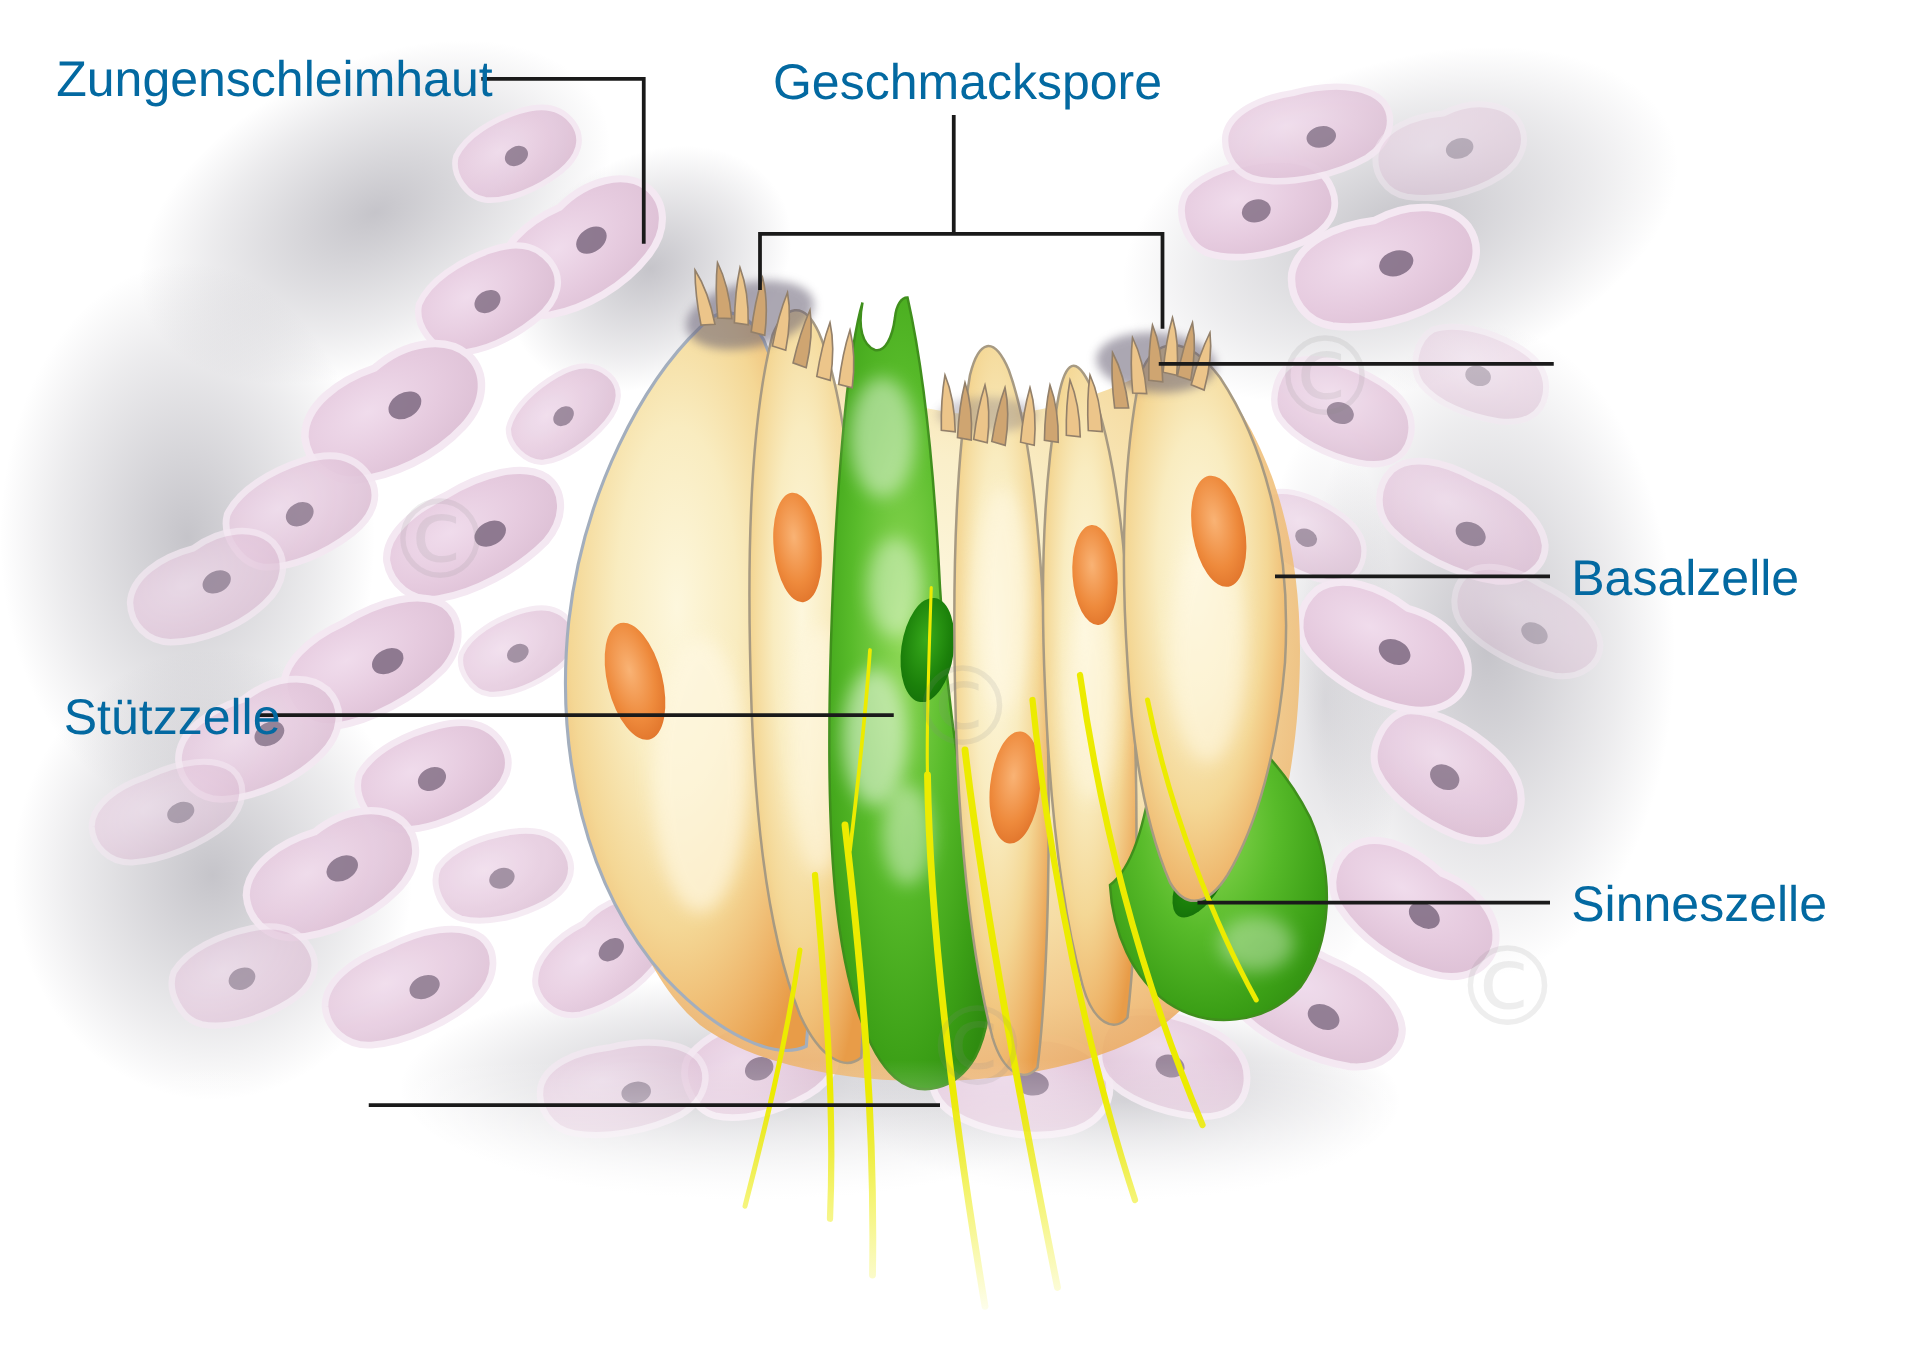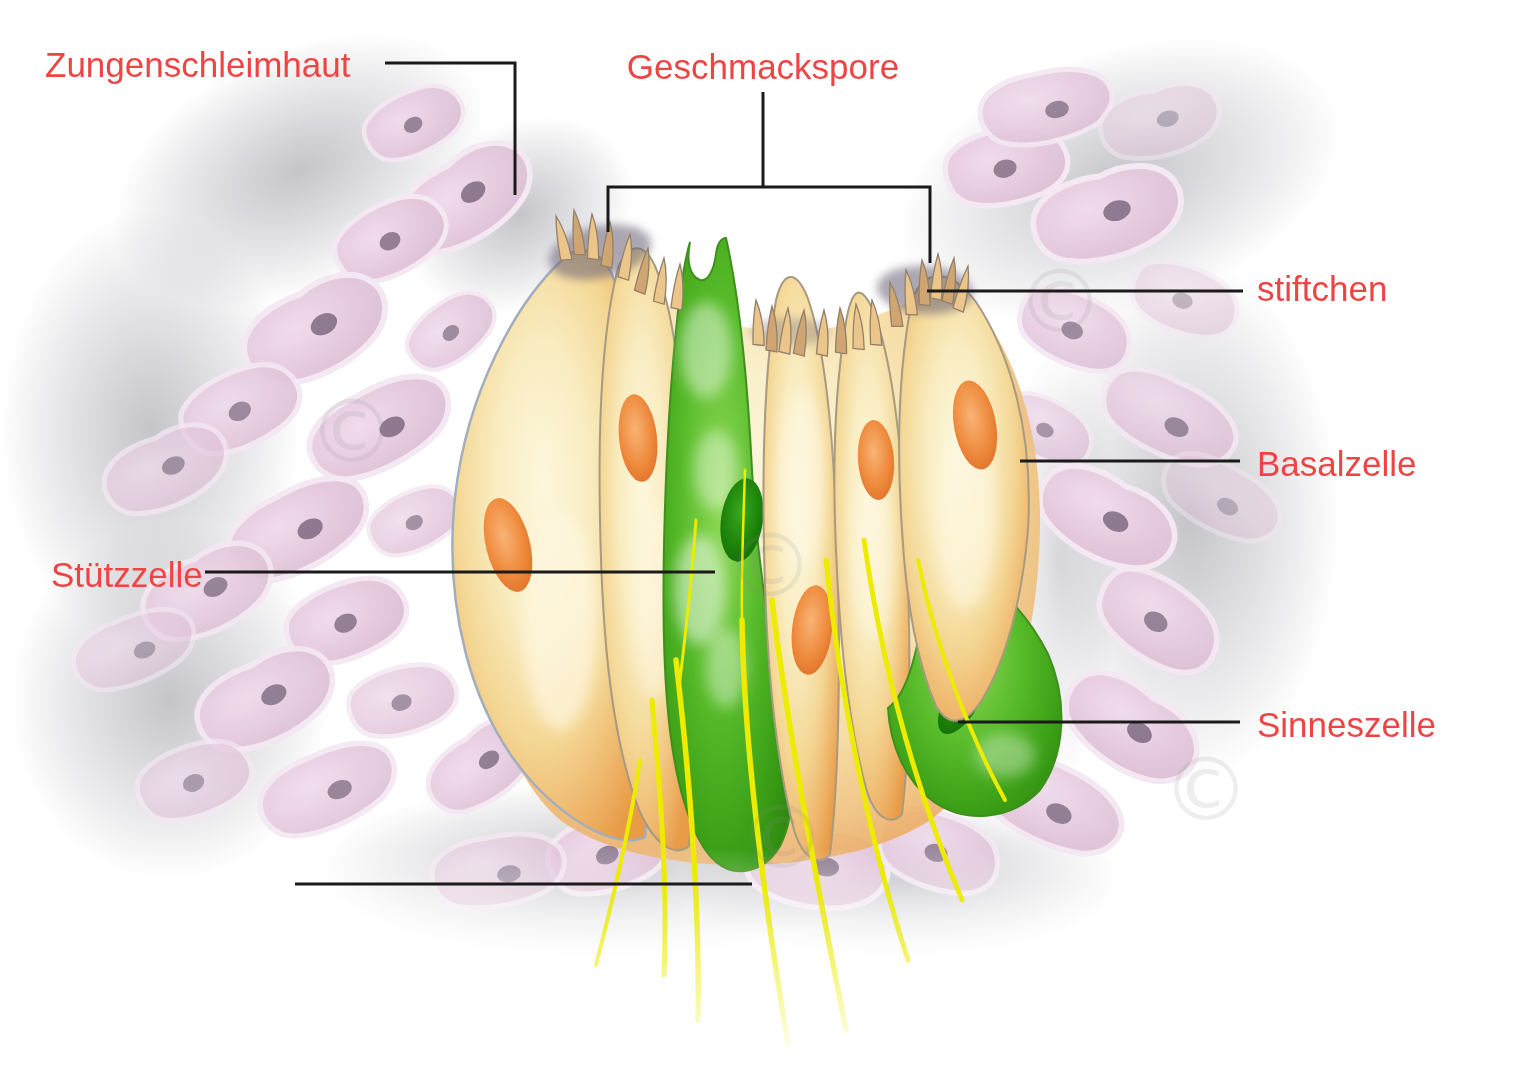--- a/index.html
+++ b/index.html
@@ -1,20 +1,20 @@
 <!DOCTYPE html>
 <html><head>
 <meta charset="utf-8">
 <style>
   html,body{margin:0;padding:0;background:#fff;}
   #stage{position:relative;width:1533px;height:1080px;background:#ffffff;overflow:hidden;
          font-family:"Liberation Sans", sans-serif;}
   #art{position:absolute;left:0;top:0;}
-  .label{position:absolute;font-size:35px;color:#ef4444;white-space:nowrap;line-height:41px;}
-  .label.center{transform:translateX(-50%);}
+  .label{position:absolute;font-size:40px;color:#0369a1;white-space:nowrap;line-height:41px;}
+  .label.center{transform:translateX(-50%);margin-left:11px;}
 </style>
 </head>
 <body>
 
 <div id="stage">
 
 <svg id="art" width="1533" height="1080" viewBox="0 0 1533 1080" xmlns="http://www.w3.org/2000/svg">
   <defs>
     <radialGradient id="pinkG" cx="38%" cy="36%" r="75%">
       <stop offset="0%" stop-color="#f0dcec"></stop>
@@ -242,21 +242,20 @@
     <path d="M 958,722 H 1240"></path>
     <path d="M 295,884 H 752"></path>
   </g>
 </svg>
 
 <div class="label" style="left:45px;top:44px">Zungenschleimhaut</div>
 
 <div class="label center" style="left:763px;top:46px">Geschmackspore</div>
 
 <div class="label" style="left:1257px;top:268px">
-  <span style="display:block">stiftchen</span>
 </div>
 
 <div class="label" style="left:1257px;top:443px">Basalzelle</div>
 
 <div class="label" style="left:51px;top:554px">Stützzelle</div>
 
 <div class="label" style="left:1257px;top:704px">Sinneszelle</div>
 
 
 </div>

